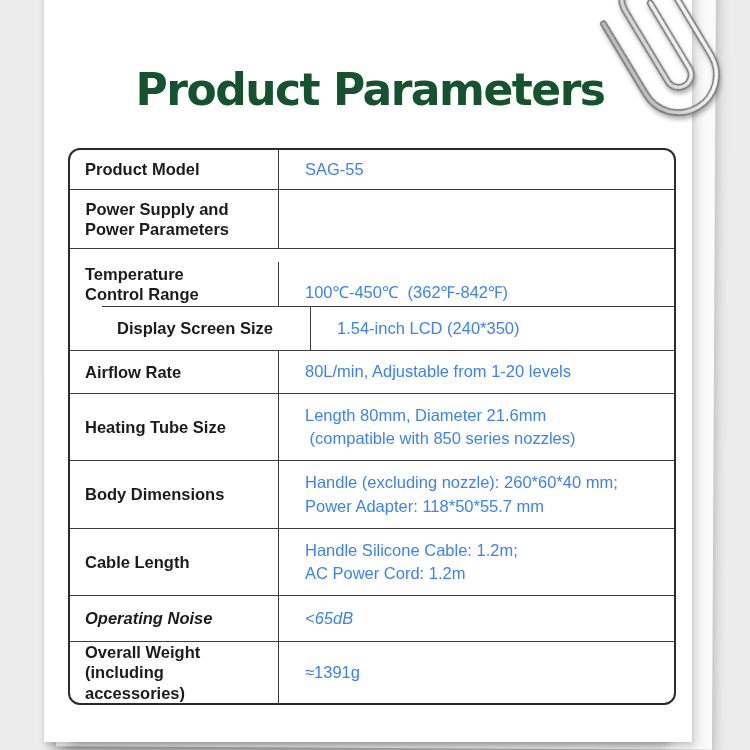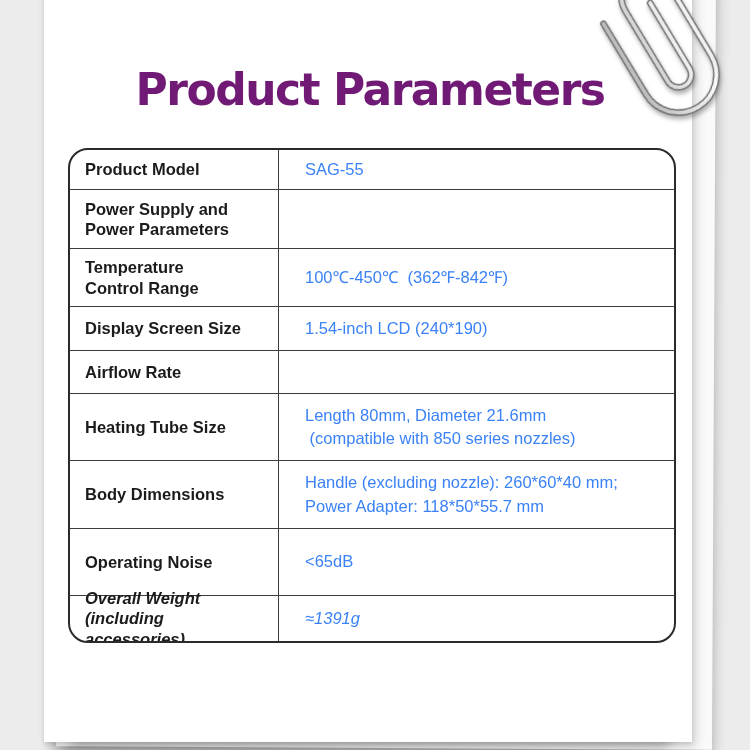--- a/index.html
+++ b/index.html
@@ -22,33 +22,33 @@
   .paper{
     position:absolute; left:44px; top:-24px; width:648px; height:766px;
     background:#ffffff;
     box-shadow:4px 5px 10px rgba(0,0,0,0.16), 0 2px 4px rgba(0,0,0,0.10);
   }
   .page-title{
     position:absolute; left:20px; top:88px; width:612px;
     text-align:center;
     font-family:"DejaVu Sans", sans-serif;
     font-weight:bold; font-size:44px; letter-spacing:-1.5px;
-    color:#701a75; white-space:nowrap;
+    color:#14532d; white-space:nowrap;
   }
   .spec-table{
     position:absolute; left:24px; top:172px; width:608px;
-    border:2px solid #2b2b2b; border-radius:20px; overflow:hidden;
+    border:2px solid #2b2b2b; border-radius:12px; overflow:hidden;
     background:#ffffff; box-sizing:border-box;
   }
   .row{display:flex; border-top:1px solid #3d3d3d; box-sizing:border-box;}
   .row:first-child{border-top:none;}
   .row:nth-child(1){height:39px;}
-  .row:nth-child(2){height:59px;}
-  .row:nth-child(3){height:58px;}
-  .row:nth-child(4){height:44px;}
+  .row:nth-child(2){height:59px;text-align:center;}
+  .row:nth-child(3){height:58px;align-items:flex-end;}
+  .row:nth-child(4){height:44px;margin-left:32px;}
   .row:nth-child(5){height:43px;}
   .row:nth-child(6){height:67px;}
   .row:nth-child(7){height:68px;}
   .row:nth-child(8){height:67px;}
   .row:nth-child(9){height:46px;font-style:italic;}
   .row:nth-child(10){height:62px;}
   .cell{display:flex; align-items:center; box-sizing:border-box; white-space:pre-wrap;}
   .cell.label{
     width:209px; flex:0 0 209px;
     border-right:1px solid #3d3d3d;
@@ -86,34 +86,40 @@
         <div class="cell label">Power Supply and
 Power Parameters</div>
       </div>
       <div class="row">
         <div class="cell label">Temperature
 Control Range</div>
         <div class="cell value">100℃-450℃  (362℉-842℉)</div>
       </div>
       <div class="row">
         <div class="cell label">Display Screen Size</div>
-        <div class="cell value">1.54-inch LCD (240*190)</div>
+        <div class="cell value">1.54-inch LCD (240*350)</div>
       </div>
       <div class="row">
         <div class="cell label">Airflow Rate</div>
+        <div class="cell value">80L/min, Adjustable from 1-20 levels</div>
       </div>
       <div class="row">
         <div class="cell label">Heating Tube Size</div>
         <div class="cell value">Length 80mm, Diameter 21.6mm
  (compatible with 850 series nozzles)</div>
       </div>
       <div class="row">
         <div class="cell label">Body Dimensions</div>
         <div class="cell value">Handle (excluding nozzle): 260*60*40 mm;
 Power Adapter: 118*50*55.7 mm</div>
+      </div>
+      <div class="row">
+        <div class="cell label">Cable Length</div>
+        <div class="cell value">Handle Silicone Cable: 1.2m;
+AC Power Cord: 1.2m</div>
       </div>
       <div class="row">
         <div class="cell label">Operating Noise</div>
         <div class="cell value">&lt;65dB</div>
       </div>
       <div class="row">
         <div class="cell label">Overall Weight
 (including accessories)</div>
         <div class="cell value">≈1391g</div>
       </div>

